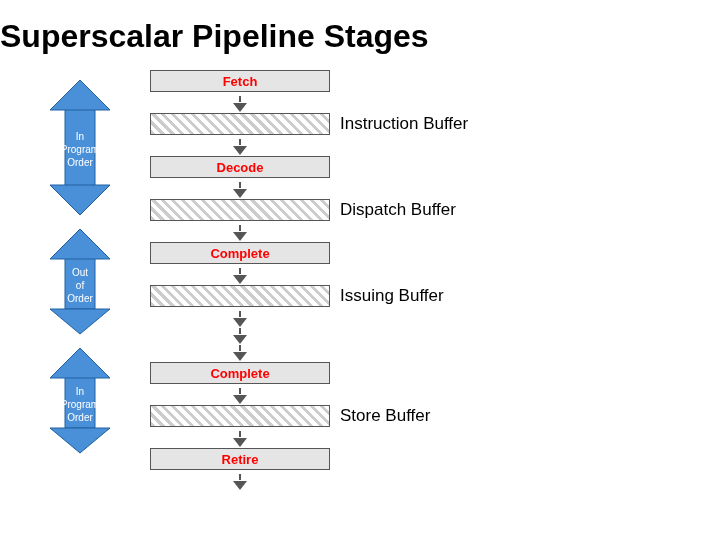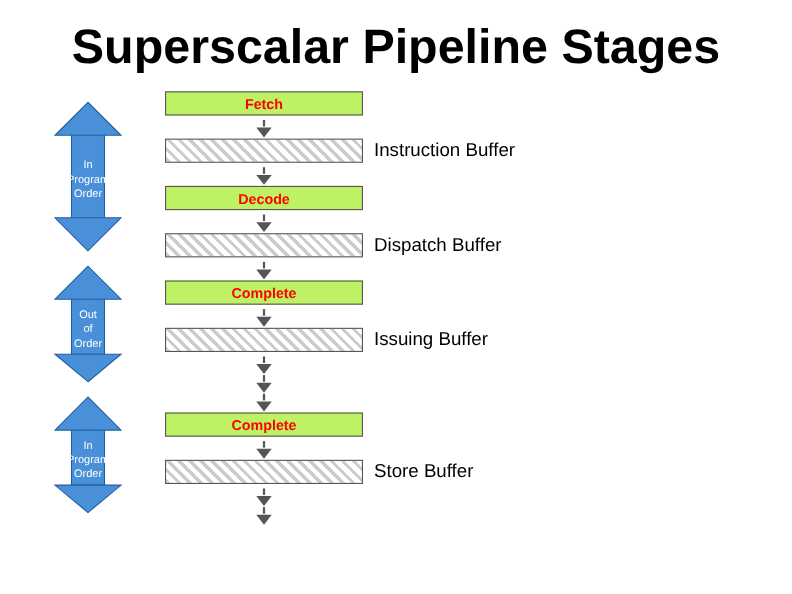--- a/index.html
+++ b/index.html
@@ -5,23 +5,22 @@
     * { margin: 0; padding: 0; box-sizing: border-box; }
     body {
       width: 720px;
       height: 540px;
       background: #fff;
       font-family: Arial, sans-serif;
       overflow: hidden;
       position: relative;
     }
     .page-title {
-      font-size: 44px;
+      font-size: 32px;
       font-weight: bold;
-      text-align: center;
       padding-top: 18px;
       padding-bottom: 10px;
       color: #000;
     }
     .main-content {
       display: flex;
       flex-direction: row;
       align-items: flex-start;
       padding-left: 30px;
       padding-top: 5px;
@@ -63,21 +62,21 @@
     }
     .stage-box {
       width: 180px;
       height: 22px;
       border: 1.5px solid #555;
       display: flex;
       align-items: center;
       justify-content: center;
       font-size: 13px;
       font-weight: bold;
-      background: #bef264;
+      background: #e5e5e5;
     }
     .stage-box.red-text {
       color: red;
     }
     .stage-box.hatched {
       background: repeating-linear-gradient(
         45deg,
         #ccc,
         #ccc 3px,
         #fff 3px,
@@ -231,20 +230,23 @@
 
     <div class="stage-row">
       <div class="stage-box hatched"></div>
       <span class="buffer-label">Store Buffer</span>
     </div>
     <div class="stage-connector">
       <div class="vert-line"></div>
       <div class="down-arrow"></div>
     </div>
 
+    <div class="stage-row">
+      <div class="stage-box red-text">Retire</div>
+    </div>
 
     <div class="stage-connector">
       <div class="vert-line"></div>
       <div class="down-arrow"></div>
     </div>
 
   </div>
 </div>
 
 </body></html>

